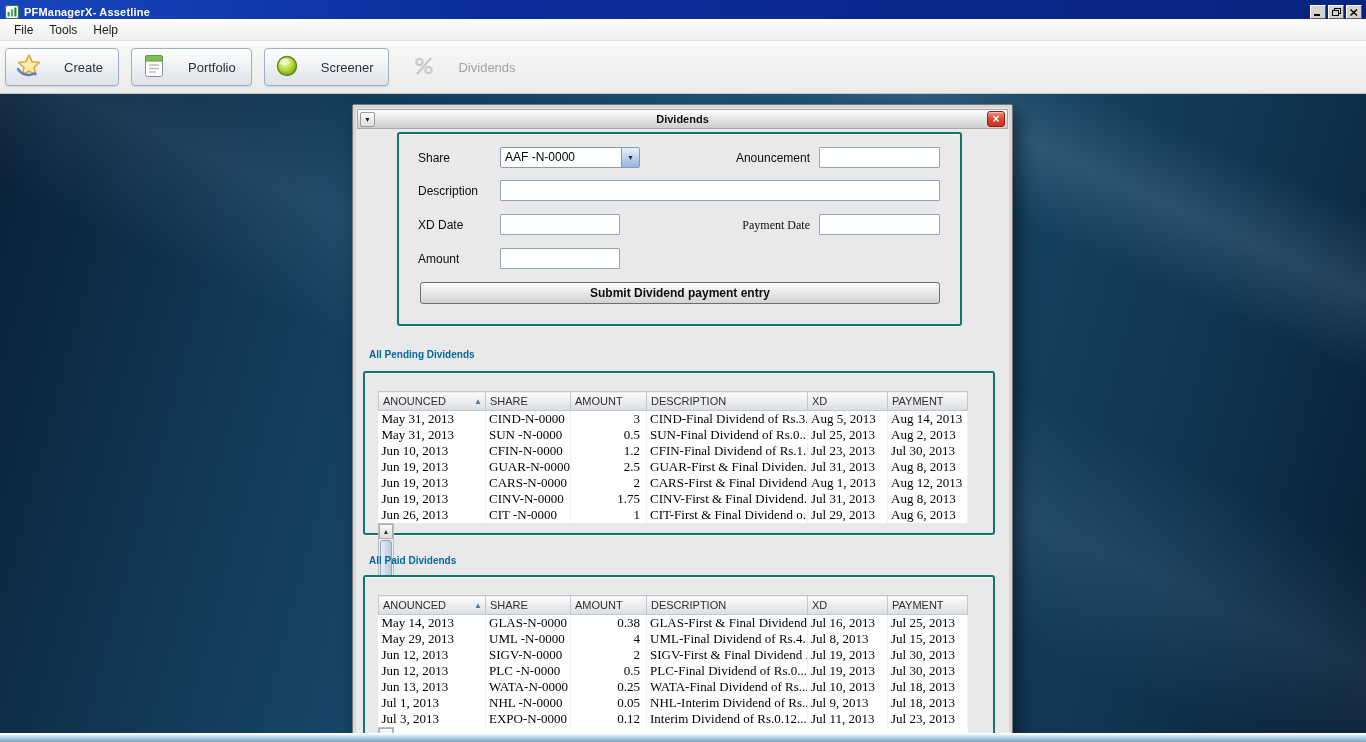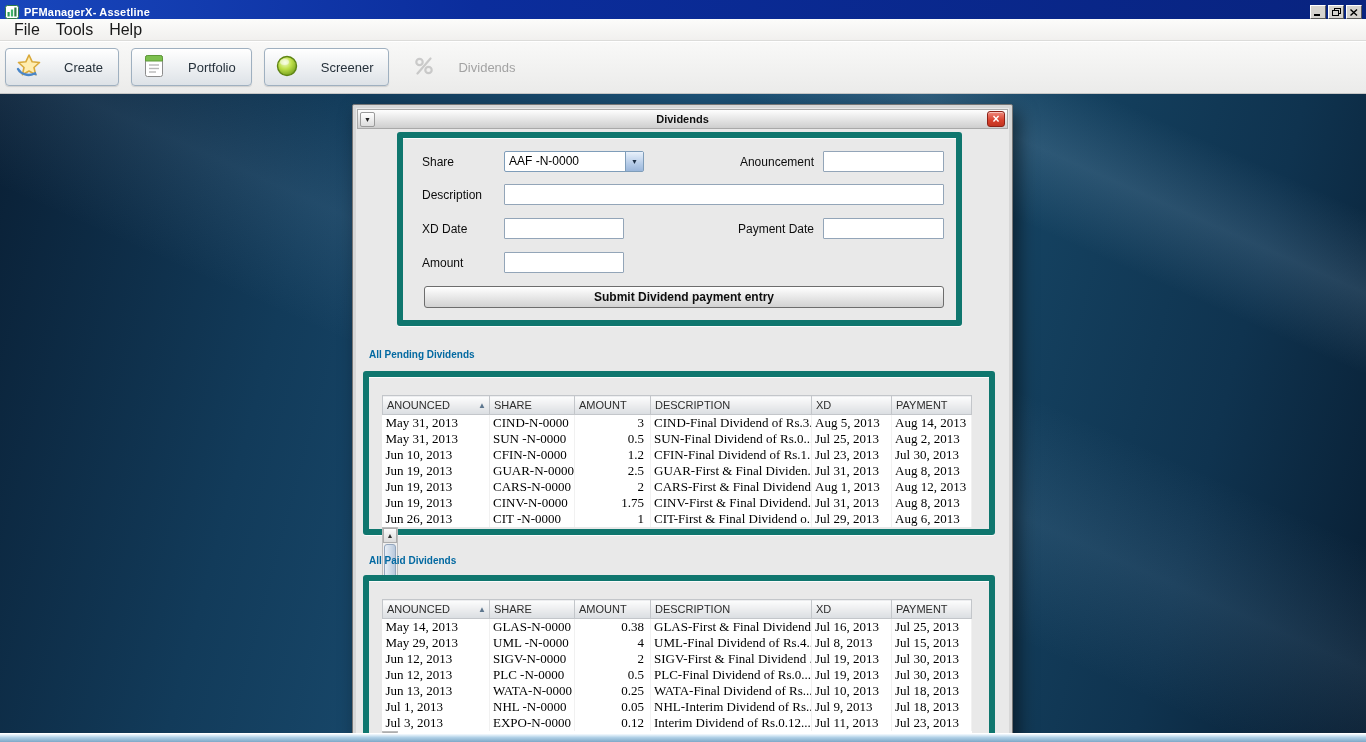--- a/index.html
+++ b/index.html
@@ -12,21 +12,21 @@
     display:flex; align-items:center; padding:12px 3px; }
   .app-icon { width:14px; height:14px; margin-left:2px; display:flex; }
   .title-text { color:#fff; font-weight:bold; font-size:11px; margin-left:5px; letter-spacing:.2px; }
   .win-btns { margin-left:auto; display:flex; gap:2px; padding-right:1px; }
   .win-btn { width:16px; height:14px; background:#D6D3CE; border:1px solid; border-color:#fff #5a5a5a #5a5a5a #fff;
     display:flex; align-items:center; justify-content:center; cursor:pointer; }
 
   .menubar { position:absolute; top:19px; left:0; width:100%; height:22px;
     background:linear-gradient(#fcfcfb,#f1f0ee); border-bottom:1px solid #dcdcda;
     display:flex; align-items:center; padding-left:6px; }
-  .menu-item { font-size:16px; color:#1a1a1a; padding:3px 8px; cursor:default; }
+  .menu-item { font-size:12px; color:#1a1a1a; padding:3px 8px; cursor:default; }
 
   .toolbar { position:absolute; top:41px; left:0; width:100%; height:53px;
     background:linear-gradient(#f9f9f8,#ebebea); border-bottom:1px solid #c6c6c6;
     box-shadow:inset 0 1px 0 #ffffff; display:flex; align-items:center; gap:12px; padding-left:5px; }
   .tool-btn { height:38px; display:flex; align-items:center; gap:21px; padding:0 15px 0 9px;
     background:linear-gradient(#ffffff,#f0f2f4 45%,#dde2e7); border:1px solid #9fb0c0; border-radius:4px;
     box-shadow:0 1px 1px rgba(0,0,0,.12), inset 0 1px 0 #fff; cursor:pointer; }
   .tool-label { font-size:13px; color:#26313b; }
   .tool-btn.disabled { background:transparent; border-color:transparent; box-shadow:none; cursor:default; }
   .tool-btn.disabled .tool-label { color:#a3a3a3; }
@@ -51,21 +51,21 @@
     background:linear-gradient(#fefefe,#cecece); border:1px solid #a9a9a9;
     display:flex; align-items:center; padding:0 2px; }
   .dlg-title { position:absolute; left:0; right:0; text-align:center; font-size:11px; font-weight:bold; color:#101010; pointer-events:none; }
   .dlg-collapse { position:relative; z-index:1; width:15px; height:15px; background:linear-gradient(#ffffff,#dcdcdc);
     border:1px solid #9a9a9a; border-radius:2px; font-size:7px; color:#222; display:flex; align-items:center; justify-content:center; cursor:pointer; }
   .dlg-close { position:relative; z-index:1; margin-left:auto; width:18px; height:16px;
     background:linear-gradient(#f0897c,#d8402c 60%,#c23420); border:1px solid #8d2217; border-radius:3px;
     color:#fff; font-weight:bold; font-size:12px; line-height:13px; text-align:center;
     box-shadow:inset 0 1px 0 rgba(255,255,255,.5); cursor:pointer; }
 
-  .etched { border:6px solid #0f766e; border-radius:3px; box-shadow:inset 0 1px 0 #fbfbfb, 0 1px 0 #fafafa; }
+  .etched { border:2px solid #0f766e; border-radius:3px; box-shadow:inset 0 1px 0 #fbfbfb, 0 1px 0 #fafafa; }
   .form-panel { position:absolute; left:44px; top:27px; width:565px; height:194px; }
   .lbl { position:absolute; font-size:12px; color:#0d0d0d; height:22px; line-height:22px; white-space:nowrap; }
   .lbl.right { text-align:right; }
   .tf { position:absolute; height:21px; border:1px solid #93a5b8; background:#fff; font-size:12px;
     font-family:"Liberation Sans",sans-serif; padding:0 3px; border-radius:1px; }
   .combo { position:absolute; left:101px; top:13px; width:140px; height:21px; border:1px solid #7f9db9;
     background:#fff; display:flex; border-radius:2px; cursor:pointer; }
   .combo-text { flex:1; font-size:12px; line-height:19px; padding-left:4px; color:#000; overflow:hidden; white-space:nowrap; }
   .combo-btn { width:18px; background:linear-gradient(#e9f1fb,#b6cce8 60%,#9ab6da); border-left:1px solid #7f9db9;
     font-size:7px; color:#1c2f45; display:flex; align-items:center; justify-content:center; }
@@ -217,21 +217,21 @@
             </span>
         </div>
         <span class="lbl right" style="left:270px;top:13px;width:141px;">Anouncement</span>
         <input class="tf" style="left: 420px; top: 13px; width: 121px;" value="">
 
         <span class="lbl" style="left:19px;top:46px;">Description</span>
         <input class="tf" style="left: 101px; top: 46px; width: 440px;" value="">
 
         <span class="lbl" style="left:19px;top:80px;">XD Date</span>
         <input class="tf" style="left: 101px; top: 80px; width: 120px;" value="">
-        <span class="lbl right" style="left:270px;top:80px;width:141px;">Payment Date</span>
+        <span class="lbl right" style="left:270px;top:80px;width:141px;font-family:Liberation Serif, serif;">Payment Date</span>
         <input class="tf" style="left: 420px; top: 80px; width: 121px;" value="">
 
         <span class="lbl" style="left:19px;top:114px;">Amount</span>
         <input class="tf" style="left: 101px; top: 114px; width: 120px;" value="">
 
         <button class="submit-btn">Submit Dividend payment entry</button>
       </div>
 
       <div class="section-label pending-label">All Pending Dividends</div>
       <div class="table-panel pending-panel etched">

